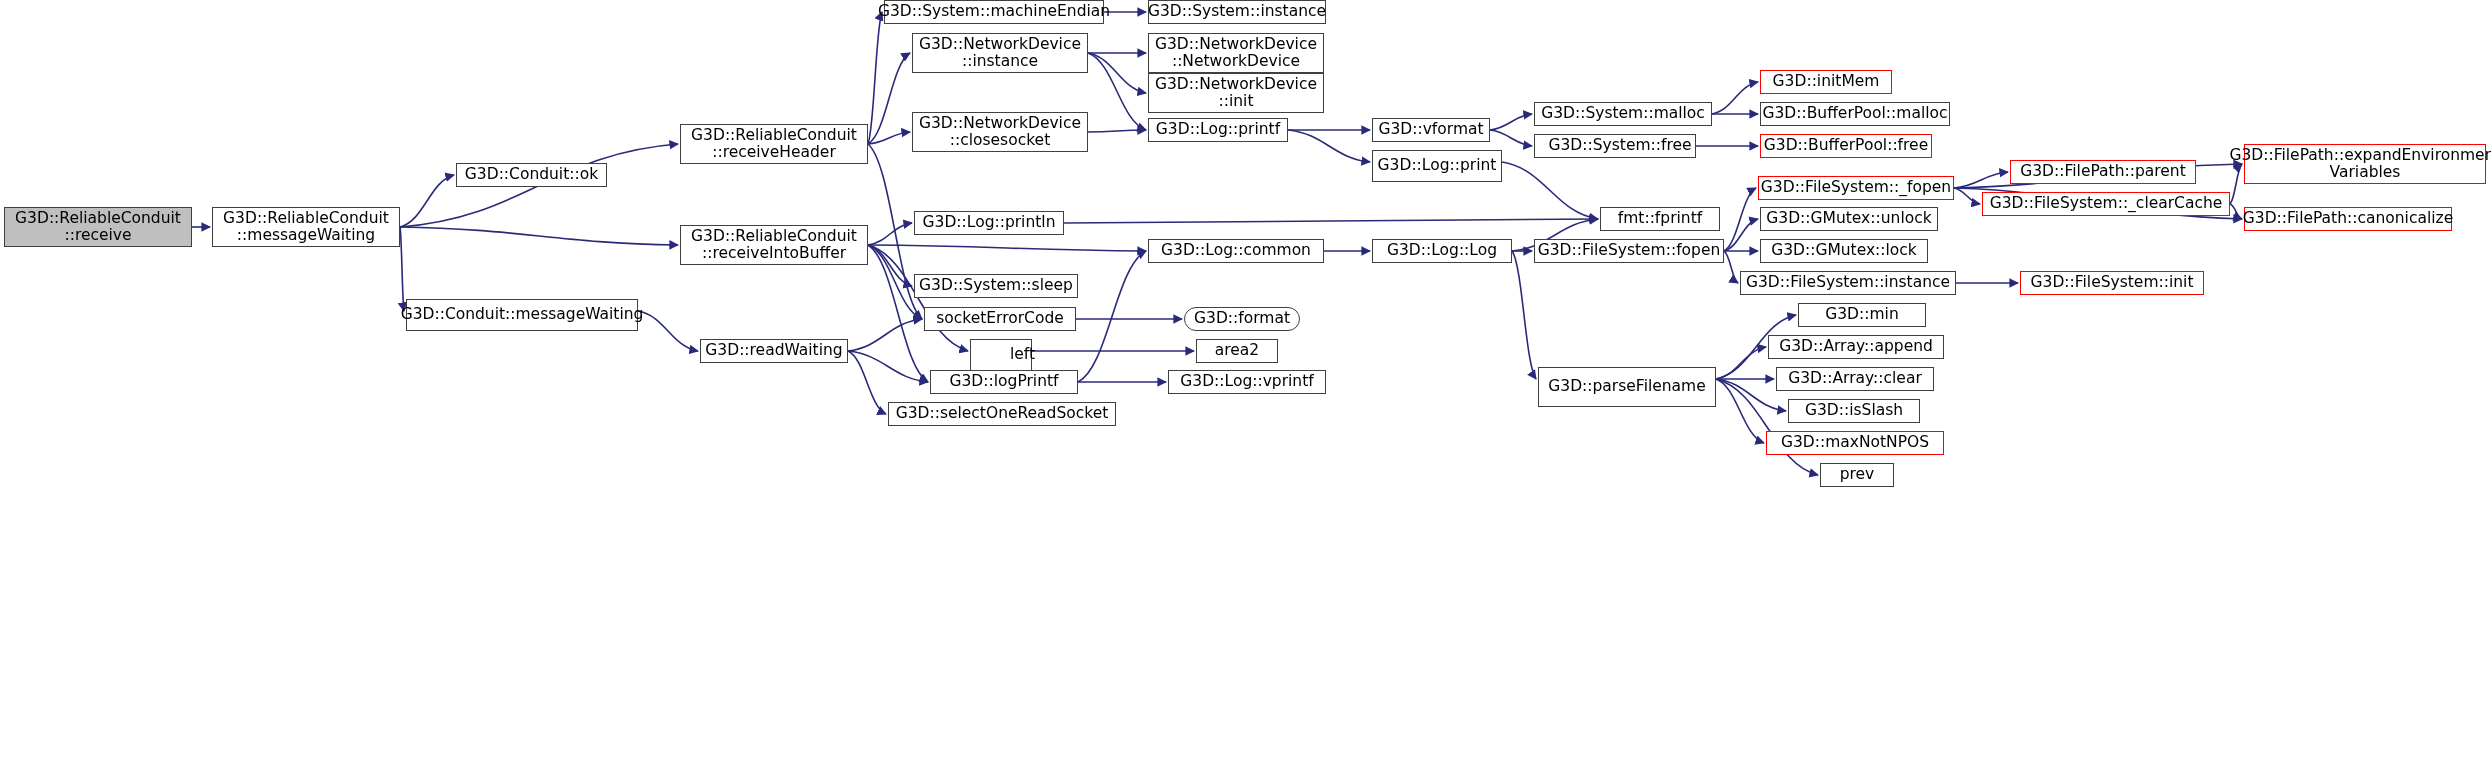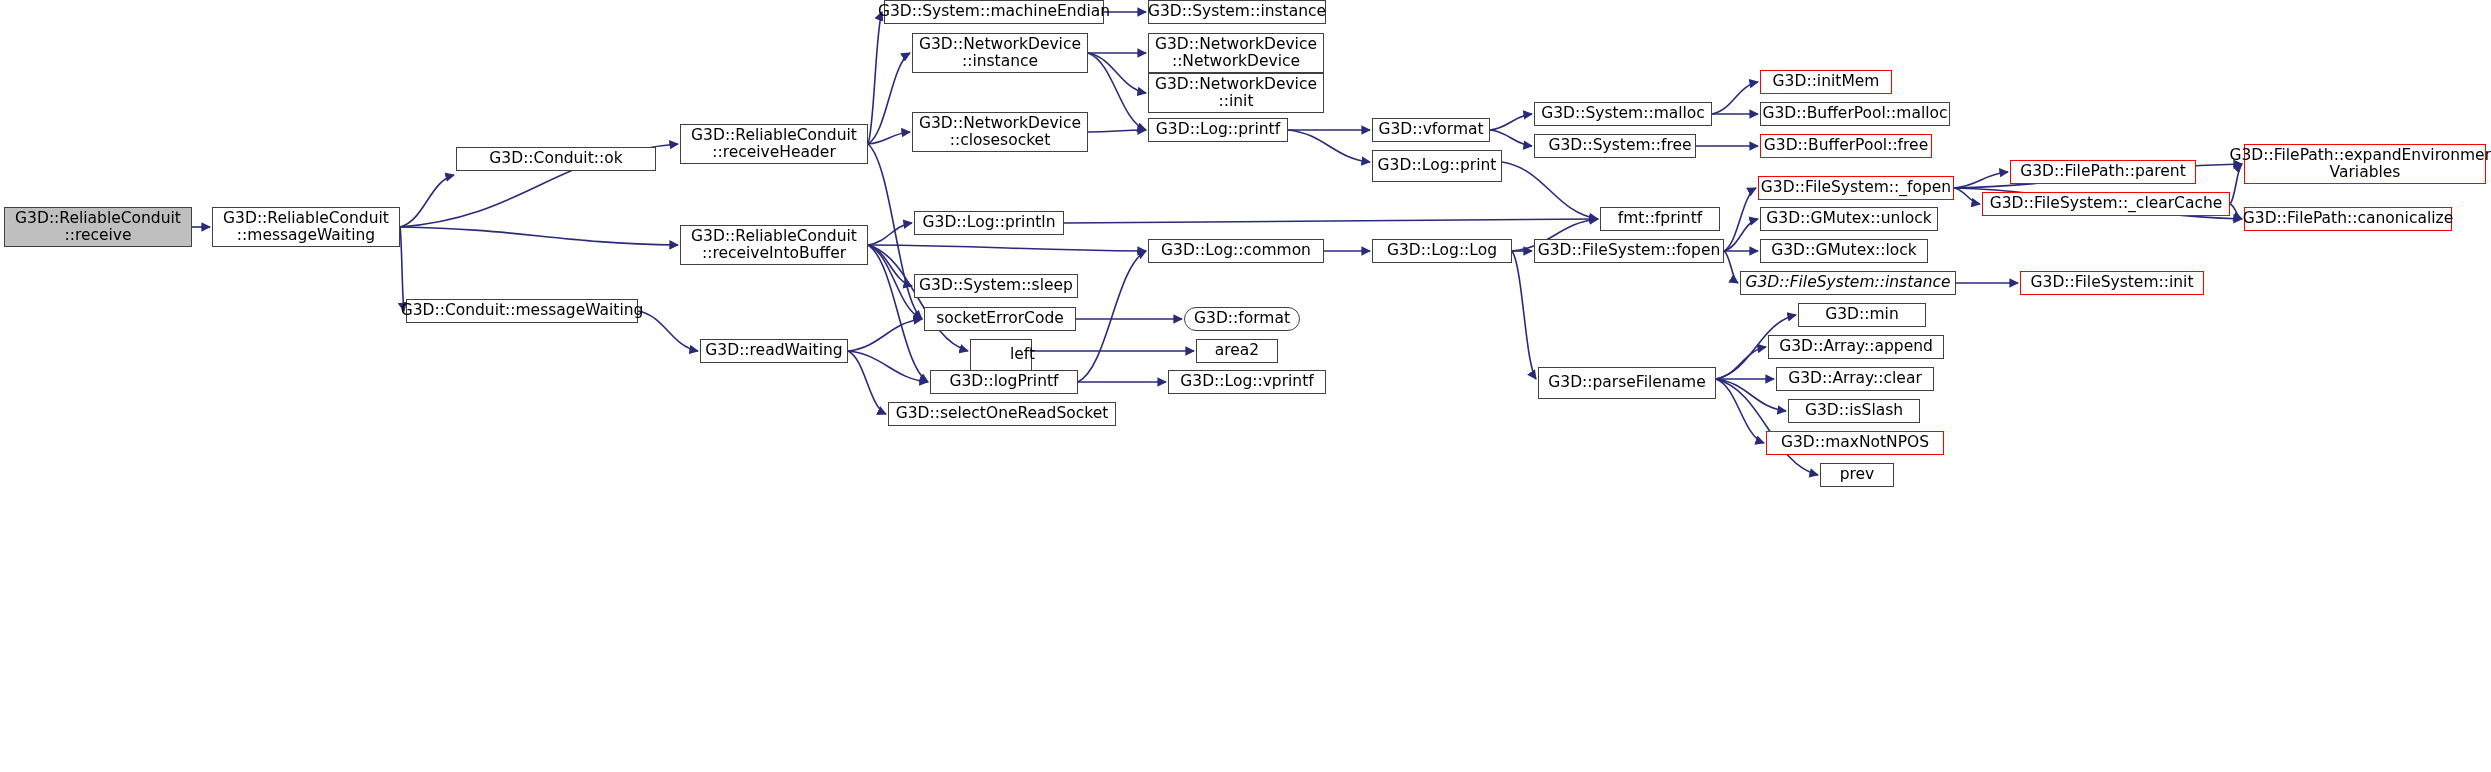--- a/index.html
+++ b/index.html
@@ -82,26 +82,26 @@
         <path d="M 1716 379 C 1747.5 382.84, 1754.5 407.16, 1786 411" fill="none" stroke="#2a2a7a" stroke-width="1.6" marker-end="url(#arrow)"></path>
         <path d="M 1716 379 C 1737.6 386.68, 1742.4 435.32, 1764 443" fill="none" stroke="#2a2a7a" stroke-width="1.6" marker-end="url(#arrow)"></path>
         <path d="M 1716 379 C 1761.9 390.52, 1772.1 463.48, 1818 475" fill="none" stroke="#2a2a7a" stroke-width="1.6" marker-end="url(#arrow)"></path>
       </g>
   </svg>
   <div id="node-layer">
       <div class="node current" style="left: 4px; top: 207px; width: 188px; height: 40px;">G3D::ReliableConduit
 ::receive</div>
       <div class="node" style="left: 212px; top: 207px; width: 188px; height: 40px;">G3D::ReliableConduit
 ::messageWaiting</div>
-      <div class="node" style="left: 456px; top: 147px; width: 200px; height: 24px;">G3D::Conduit::ok</div>
+      <div class="node" style="left: 456px; top: 163px; width: 151px; height: 24px;">G3D::Conduit::ok</div>
       <div class="node" style="left: 680px; top: 124px; width: 188px; height: 40px;">G3D::ReliableConduit
 ::receiveHeader</div>
       <div class="node" style="left: 680px; top: 225px; width: 188px; height: 40px;">G3D::ReliableConduit
 ::receiveIntoBuffer</div>
-      <div class="node" style="left: 406px; top: 299px; width: 232px; height: 24px;">G3D::Conduit::messageWaiting</div>
+      <div class="node" style="left: 406px; top: 299px; width: 232px; height: 32px;">G3D::Conduit::messageWaiting</div>
       <div class="node" style="left: 700px; top: 339px; width: 148px; height: 24px;">G3D::readWaiting</div>
       <div class="node" style="left: 884px; top: 0px; width: 220px; height: 24px;">G3D::System::machineEndian</div>
       <div class="node" style="left: 1148px; top: 0px; width: 178px; height: 24px;">G3D::System::instance</div>
       <div class="node" style="left: 912px; top: 33px; width: 176px; height: 40px;">G3D::NetworkDevice
 ::instance</div>
       <div class="node" style="left: 1148px; top: 33px; width: 176px; height: 40px;">G3D::NetworkDevice
 ::NetworkDevice</div>
       <div class="node" style="left: 1148px; top: 73px; width: 176px; height: 40px;">G3D::NetworkDevice
 ::init</div>
       <div class="node" style="left: 912px; top: 112px; width: 176px; height: 40px;">G3D::NetworkDevice
@@ -115,36 +115,36 @@
       <div class="node" style="left: 1534px; top: 134px; width: 162px; height: 24px; padding-left: 14px;">G3D::System::free</div>
       <div class="node red" style="left: 1760px; top: 134px; width: 172px; height: 24px;">G3D::BufferPool::free</div>
       <div class="node" style="left: 914px; top: 211px; width: 150px; height: 24px;">G3D::Log::println</div>
       <div class="node" style="left: 1148px; top: 239px; width: 176px; height: 24px;">G3D::Log::common</div>
       <div class="node" style="left: 1372px; top: 239px; width: 140px; height: 24px;">G3D::Log::Log</div>
       <div class="node" style="left: 1600px; top: 207px; width: 120px; height: 24px;">fmt::fprintf</div>
       <div class="node" style="left: 1534px; top: 239px; width: 190px; height: 24px;">G3D::FileSystem::fopen</div>
       <div class="node red" style="left: 1758px; top: 176px; width: 196px; height: 24px;">G3D::FileSystem::_fopen</div>
       <div class="node" style="left: 1760px; top: 207px; width: 178px; height: 24px;">G3D::GMutex::unlock</div>
       <div class="node" style="left: 1760px; top: 239px; width: 168px; height: 24px;">G3D::GMutex::lock</div>
-      <div class="node" style="left: 1740px; top: 271px; width: 216px; height: 24px; font-style: italic;">G3D::FileSystem::instance</div>
+      <div class="node" style="left: 1740px; top: 271px; width: 216px; height: 24px;">G3D::FileSystem::instance</div>
       <div class="node red" style="left: 2020px; top: 271px; width: 184px; height: 24px; text-align: center;">G3D::FileSystem::init</div>
       <div class="node red" style="left: 2010px; top: 160px; width: 186px; height: 24px;">G3D::FilePath::parent</div>
       <div class="node red" style="left: 1982px; top: 192px; width: 248px; height: 24px;">G3D::FileSystem::_clearCache</div>
       <div class="node red" style="left: 2244px; top: 144px; width: 242px; height: 40px;">G3D::FilePath::expandEnvironment
 Variables</div>
       <div class="node red" style="left: 2244px; top: 207px; width: 208px; height: 24px;">G3D::FilePath::canonicalize</div>
       <div class="node" style="left: 914px; top: 274px; width: 164px; height: 24px;">G3D::System::sleep</div>
       <div class="node" style="left: 924px; top: 307px; width: 152px; height: 24px;">socketErrorCode</div>
       <div class="node" style="left: 1184px; top: 307px; width: 116px; height: 24px; border-radius: 12px;">G3D::format</div>
       <div class="node" style="left: 970px; top: 339px; width: 62px; height: 32px; padding-left: 47px;">left</div>
       <div class="node" style="left: 1196px; top: 339px; width: 82px; height: 24px;">area2</div>
       <div class="node" style="left: 930px; top: 370px; width: 148px; height: 24px;">G3D::logPrintf</div>
       <div class="node" style="left: 1168px; top: 370px; width: 158px; height: 24px;">G3D::Log::vprintf</div>
       <div class="node" style="left: 888px; top: 402px; width: 228px; height: 24px;">G3D::selectOneReadSocket</div>
-      <div class="node" style="left: 1538px; top: 367px; width: 178px; height: 32px;">G3D::parseFilename</div>
+      <div class="node" style="left: 1538px; top: 367px; width: 178px; height: 40px;">G3D::parseFilename</div>
       <div class="node" style="left: 1798px; top: 303px; width: 128px; height: 24px;">G3D::min</div>
       <div class="node" style="left: 1768px; top: 335px; width: 176px; height: 24px;">G3D::Array::append</div>
       <div class="node" style="left: 1776px; top: 367px; width: 158px; height: 24px;">G3D::Array::clear</div>
       <div class="node" style="left: 1788px; top: 399px; width: 132px; height: 24px;">G3D::isSlash</div>
       <div class="node red" style="left: 1766px; top: 431px; width: 178px; height: 24px;">G3D::maxNotNPOS</div>
       <div class="node" style="left: 1820px; top: 463px; width: 74px; height: 24px;">prev</div>
     </div>
 </div>
 
 </body></html>

